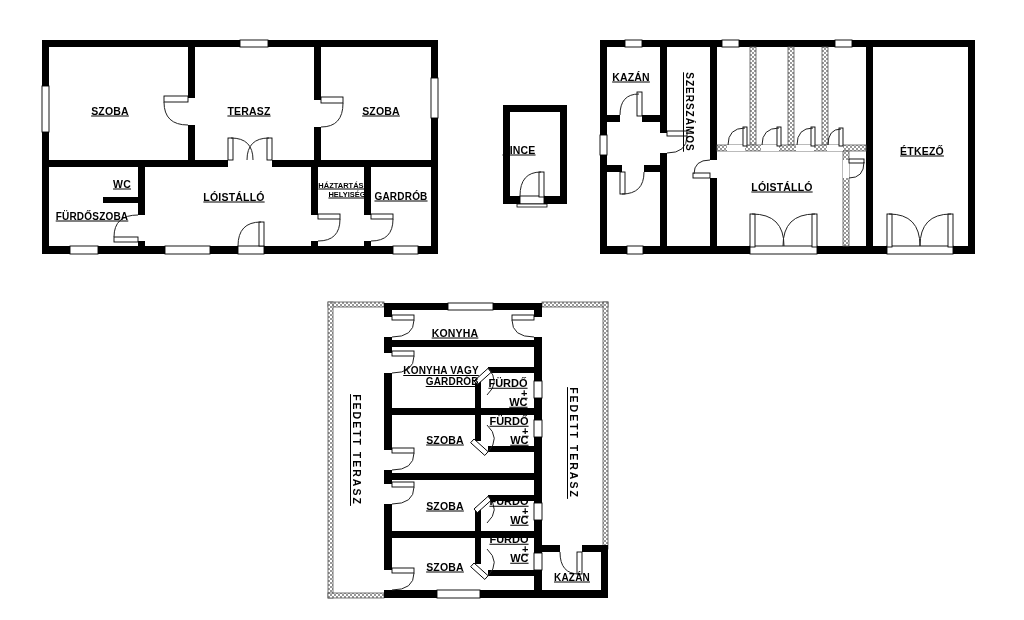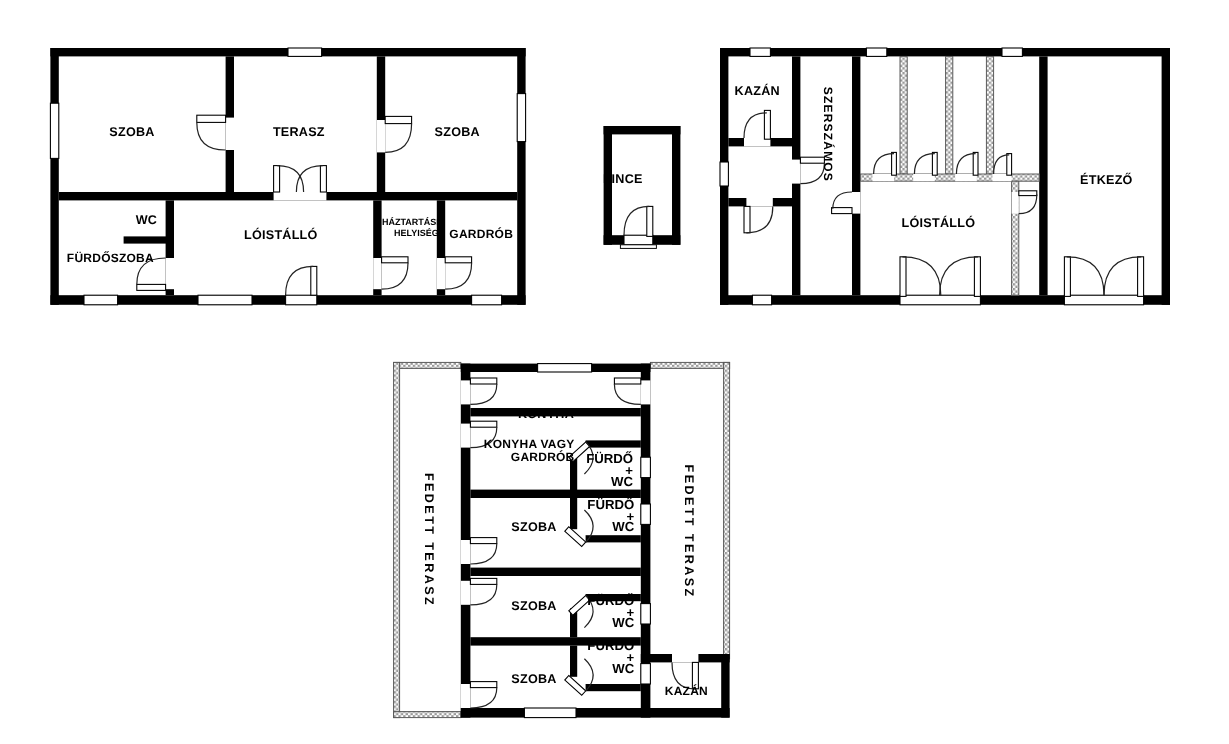--- a/index.html
+++ b/index.html
@@ -1,20 +1,20 @@
 <!DOCTYPE html>
 <html><head>
 <meta charset="utf-8">
 <style>
   html,body{margin:0;padding:0;background:#ffffff;}
   #stage{position:relative;width:1024px;height:620px;background:#ffffff;overflow:hidden;
          font-family:"Liberation Sans",sans-serif;}
   #plan-svg{position:absolute;left:0;top:0;}
   .lbl{position:absolute;transform:translate(-50%,-50%);font:bold 10.5px "Liberation Sans",sans-serif;
-       color:#000;white-space:nowrap;text-align:center;letter-spacing:.2px;line-height:11px;}
+       color:#000;white-space:nowrap;text-align:center;letter-spacing:.2px;line-height:11px;text-decoration:underline;}
   .lbl.v{writing-mode:vertical-rl;letter-spacing:2px;line-height:12px;}
   .lbl.small{font-size:7.5px;line-height:8.5px;letter-spacing:0;}
   .lbl.bath{font-size:11px;line-height:9.5px;letter-spacing:0;}
   .lbl span{display:block;text-align:right;}
 </style>
 </head>
 <body>
 
 <div id="stage">
 
@@ -252,21 +252,21 @@
   </div>
   <div class="lbl" style="left:401px;top:196px;font-size:10px">GARDRÓB</div>
 
   <div class="lbl" style="left:519px;top:150px">PINCE</div>
 
   <div class="lbl" style="left:631px;top:77px">KAZÁN</div>
   <div class="lbl v" style="left:689px;top:112px;font-size:10px;letter-spacing:1px">SZERSZÁMOS</div>
   <div class="lbl" style="left:782px;top:187px">LÓISTÁLLÓ</div>
   <div class="lbl" style="left:922px;top:151px">ÉTKEZŐ</div>
 
-  <div class="lbl" style="left:455px;top:346px">KONYHA</div>
+  <div class="lbl" style="left:455px;top:333px">KONYHA</div>
   <div class="lbl" style="left:441px;top:376px;font-size:10px;line-height:11px">
     <span>KONYHA VAGY</span>
     <span>GARDRÓB</span>
   </div>
   <div class="lbl bath" style="left:508px;top:393px">
     <span>FÜRDŐ</span>
     <span>+</span>
     <span>WC</span>
   </div>
   <div class="lbl bath" style="left:509px;top:431px">

